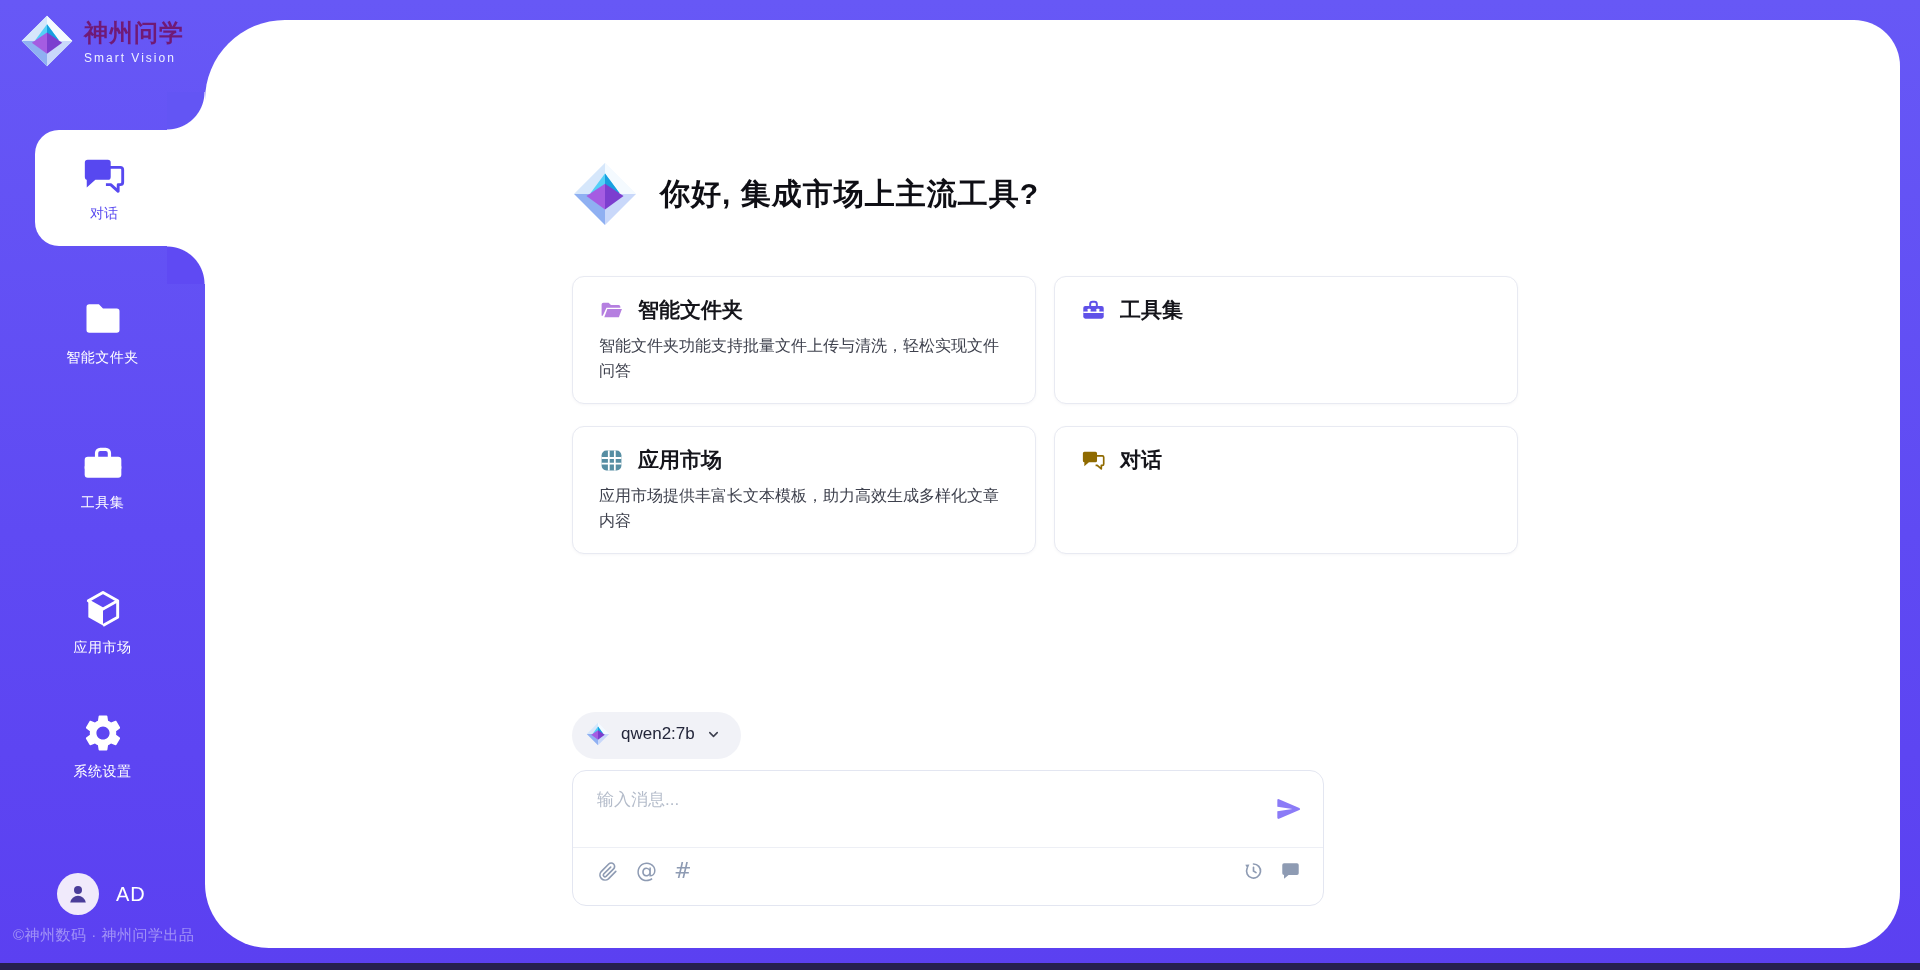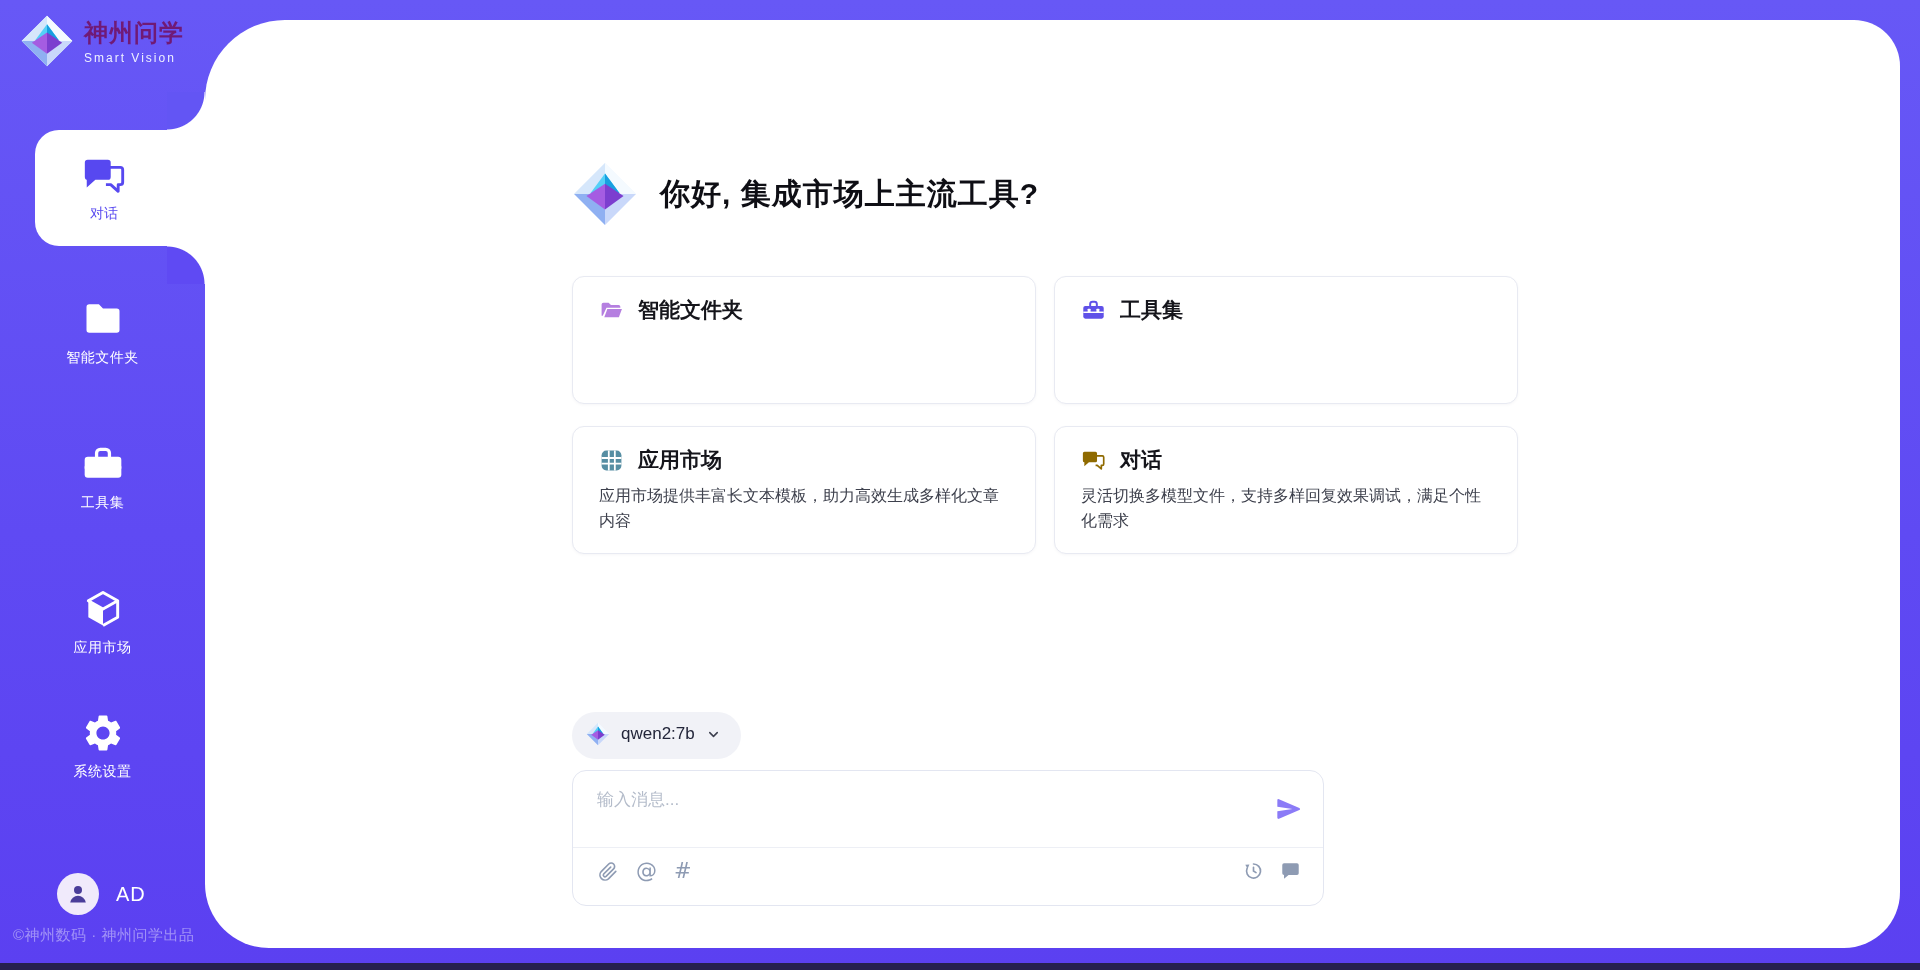--- a/index.html
+++ b/index.html
@@ -253,20 +253,21 @@
 
   <div class="cards">
 
     <div class="card">
       <div class="card-head">
         <svg class="icon-folder-open">
             <use href="#ic-folder-open"></use>
           </svg>
         <div class="card-title">智能文件夹</div>
       </div>
+      <div class="card-desc">智能文件夹功能支持批量文件上传与清洗，轻松实现文件问答</div>
     </div>
 
     <div class="card">
       <div class="card-head">
         <svg class="icon-toolbox-card">
             <use href="#ic-toolbox-sm"></use>
           </svg>
         <div class="card-title">工具集</div>
       </div>
     </div>
@@ -281,21 +282,20 @@
       <div class="card-desc">应用市场提供丰富长文本模板，助力高效生成多样化文章内容</div>
     </div>
 
     <div class="card">
       <div class="card-head">
         <svg class="icon-chat-card">
             <use href="#ic-chat-sm"></use>
           </svg>
         <div class="card-title">对话</div>
       </div>
-      <div class="card-desc">灵活切换多模型文件，支持多样回复效果调试，满足个性化需求</div>
     </div>
 
   </div>
 
   <div class="model-pill">
     <svg class="gem">
         <use href="#gem"></use>
       </svg>
     <div class="model-name">qwen2:7b</div>
     <svg class="chev">

